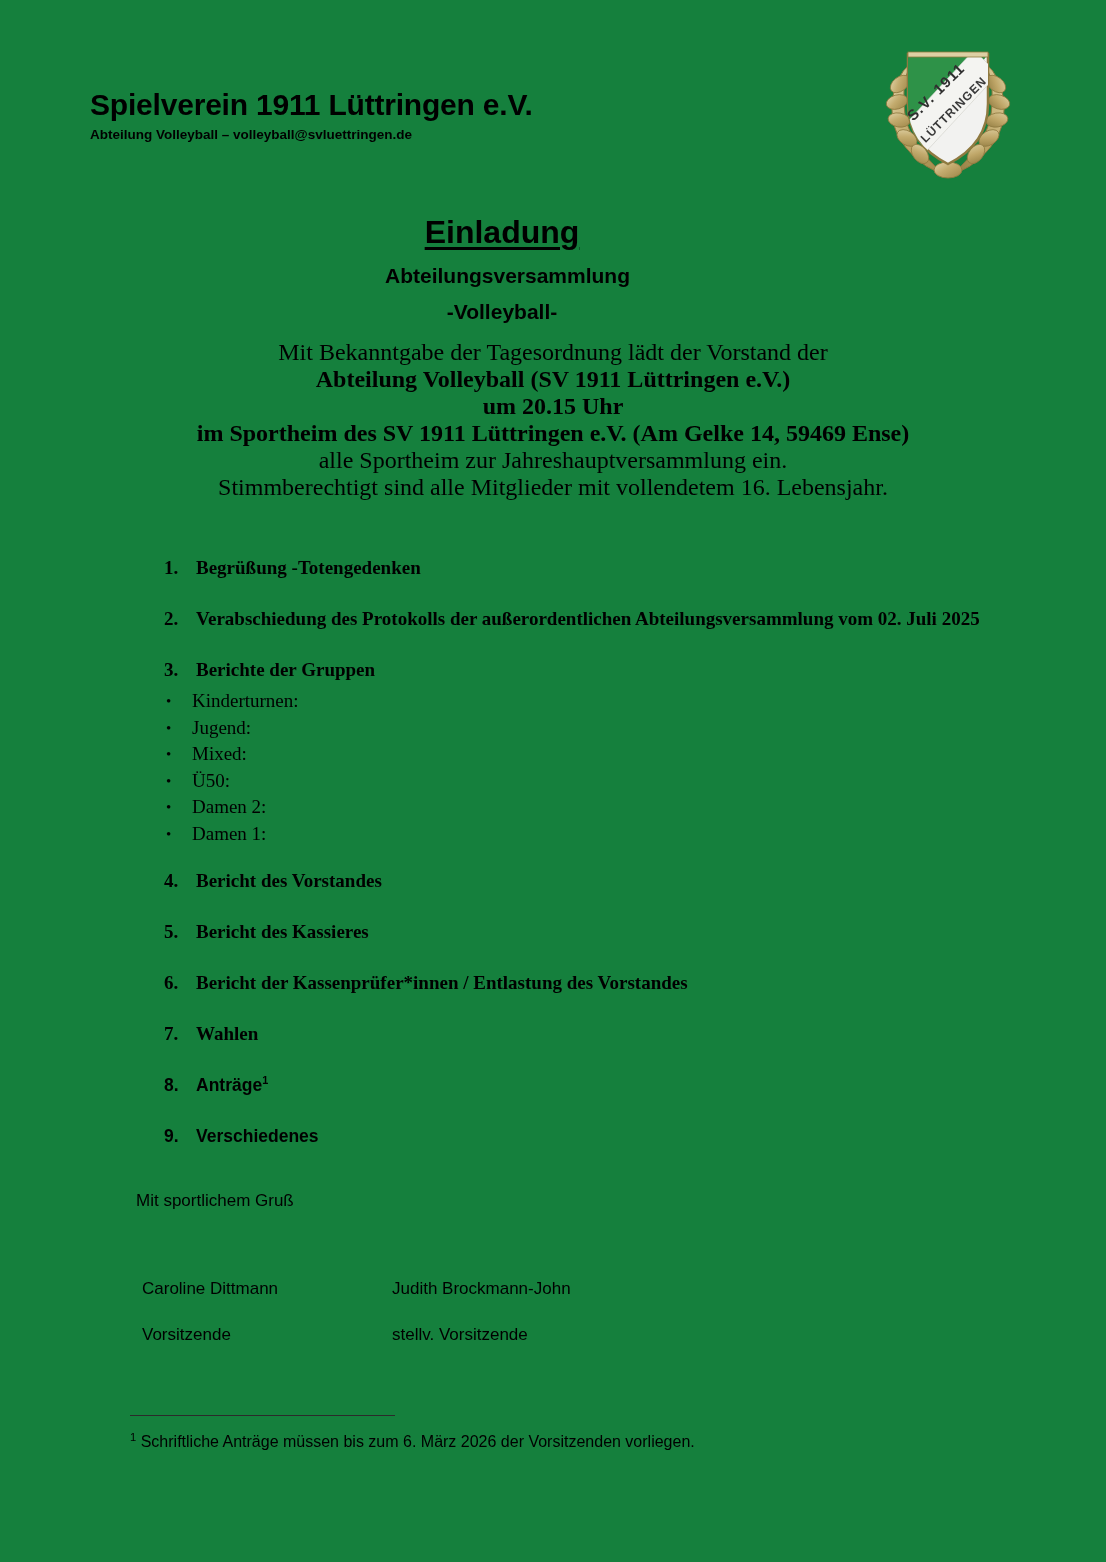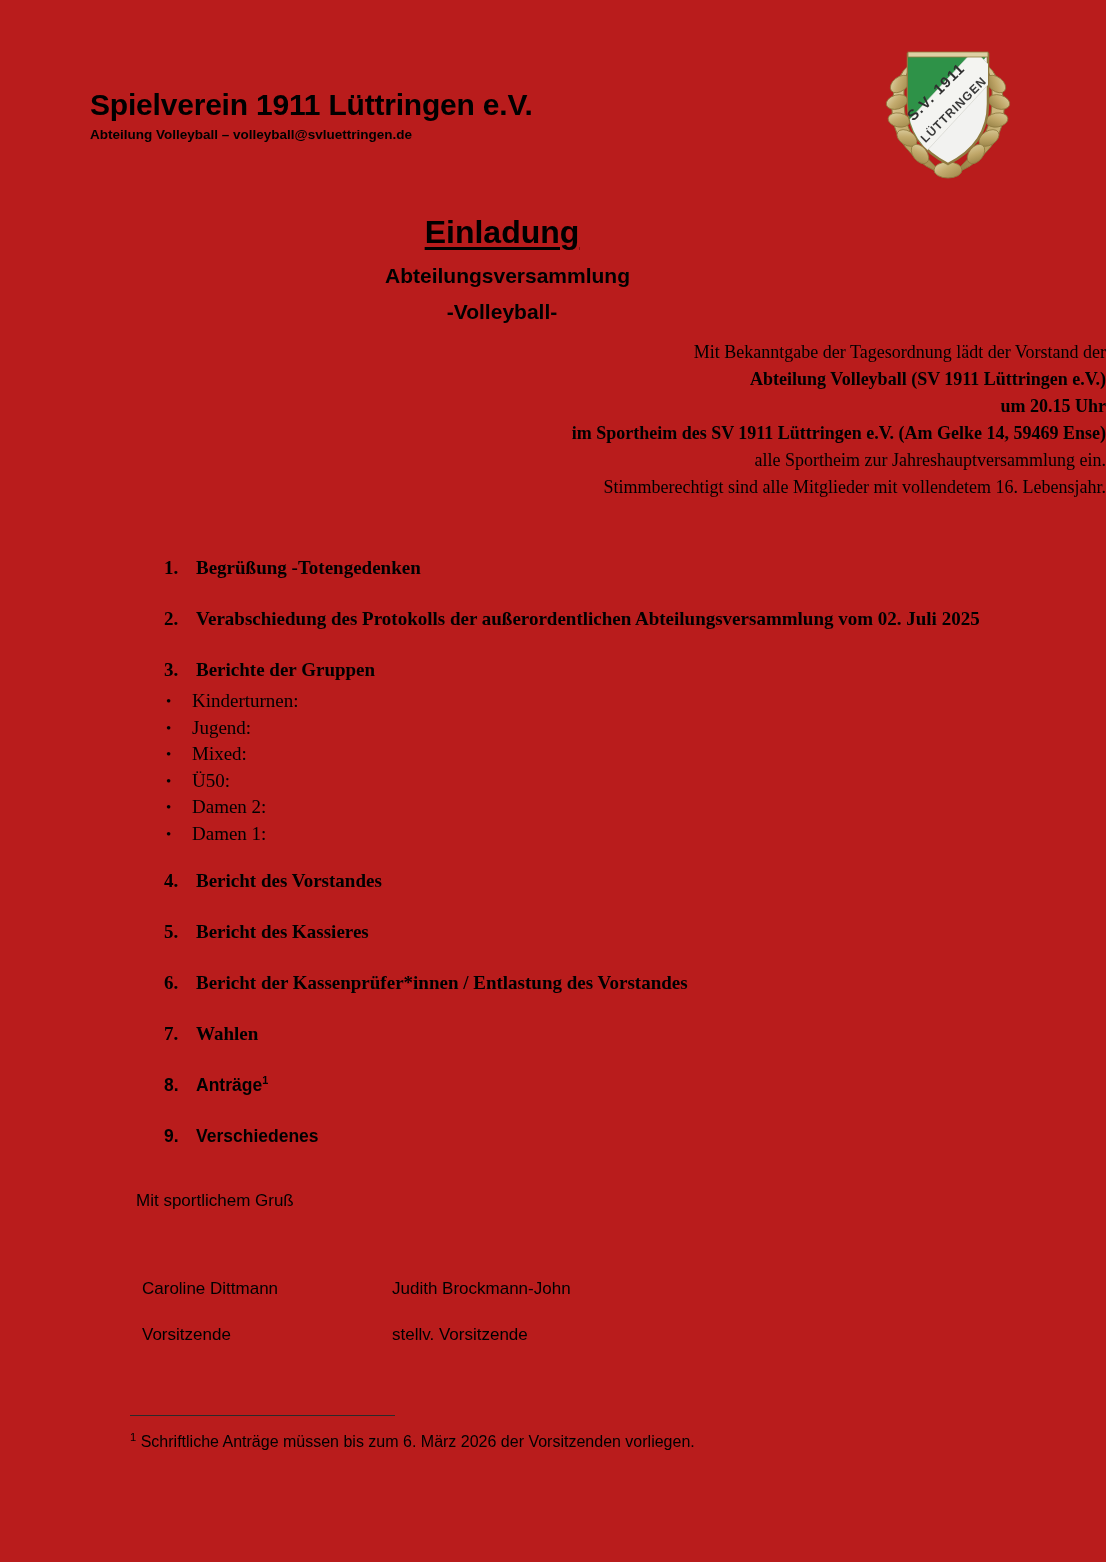--- a/index.html
+++ b/index.html
@@ -9,21 +9,21 @@
     background: #ffffff;
   }
   body {
     font-family: "Liberation Serif", "DejaVu Serif", serif;
     color: #000000;
   }
   .page {
     position: relative;
     width: 1106px;
     height: 1562px;
-    background: #b91c1c;
+    background: #15803d;
     overflow: hidden;
   }
 
   
   .letterhead {
     position: absolute;
     left: 90px;
     top: 88px;
     width: 700px;
   }
@@ -85,22 +85,22 @@
     line-height: 26px;
     margin-top: 10px;
   }
 
   
   .intro {
     position: absolute;
     left: 0;
     top: 339px;
     width: 1106px;
-    text-align: right;
-    font-size: 18px;
+    text-align: center;
+    font-size: 24px;
     line-height: 27px;
   }
   .intro .b { font-weight: bold; }
 
   
   .agenda {
     position: absolute;
     left: 0;
     top: 556px;
     width: 1106px;

